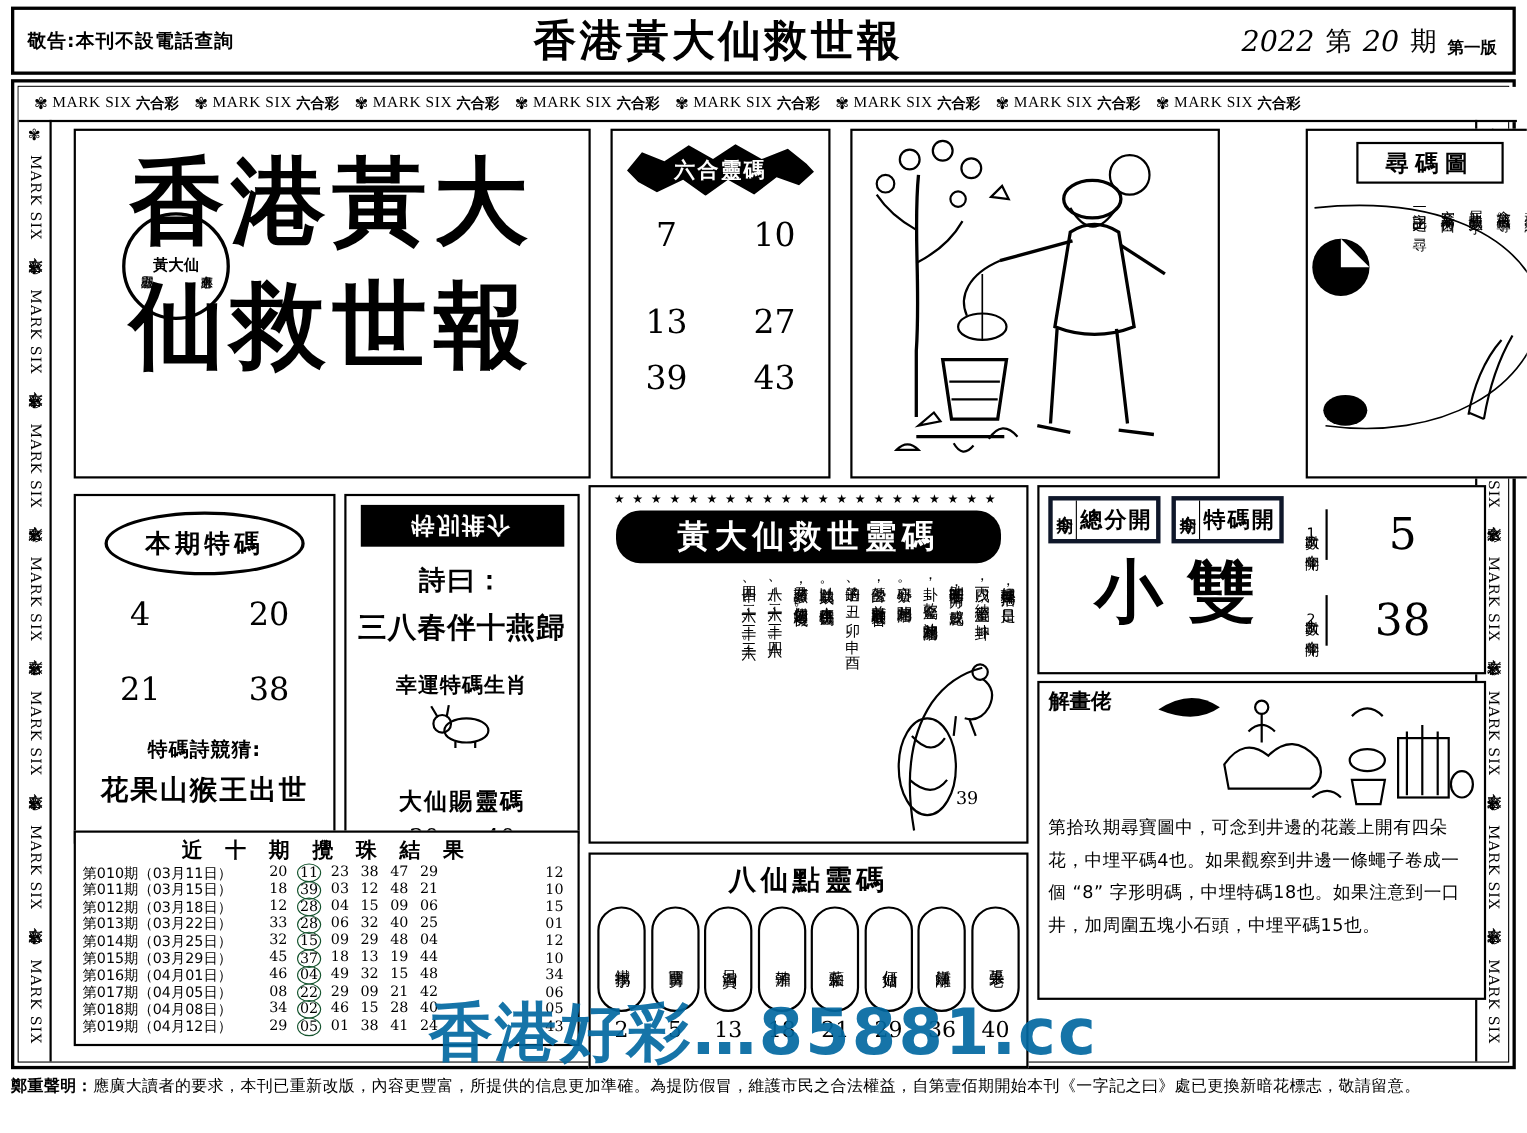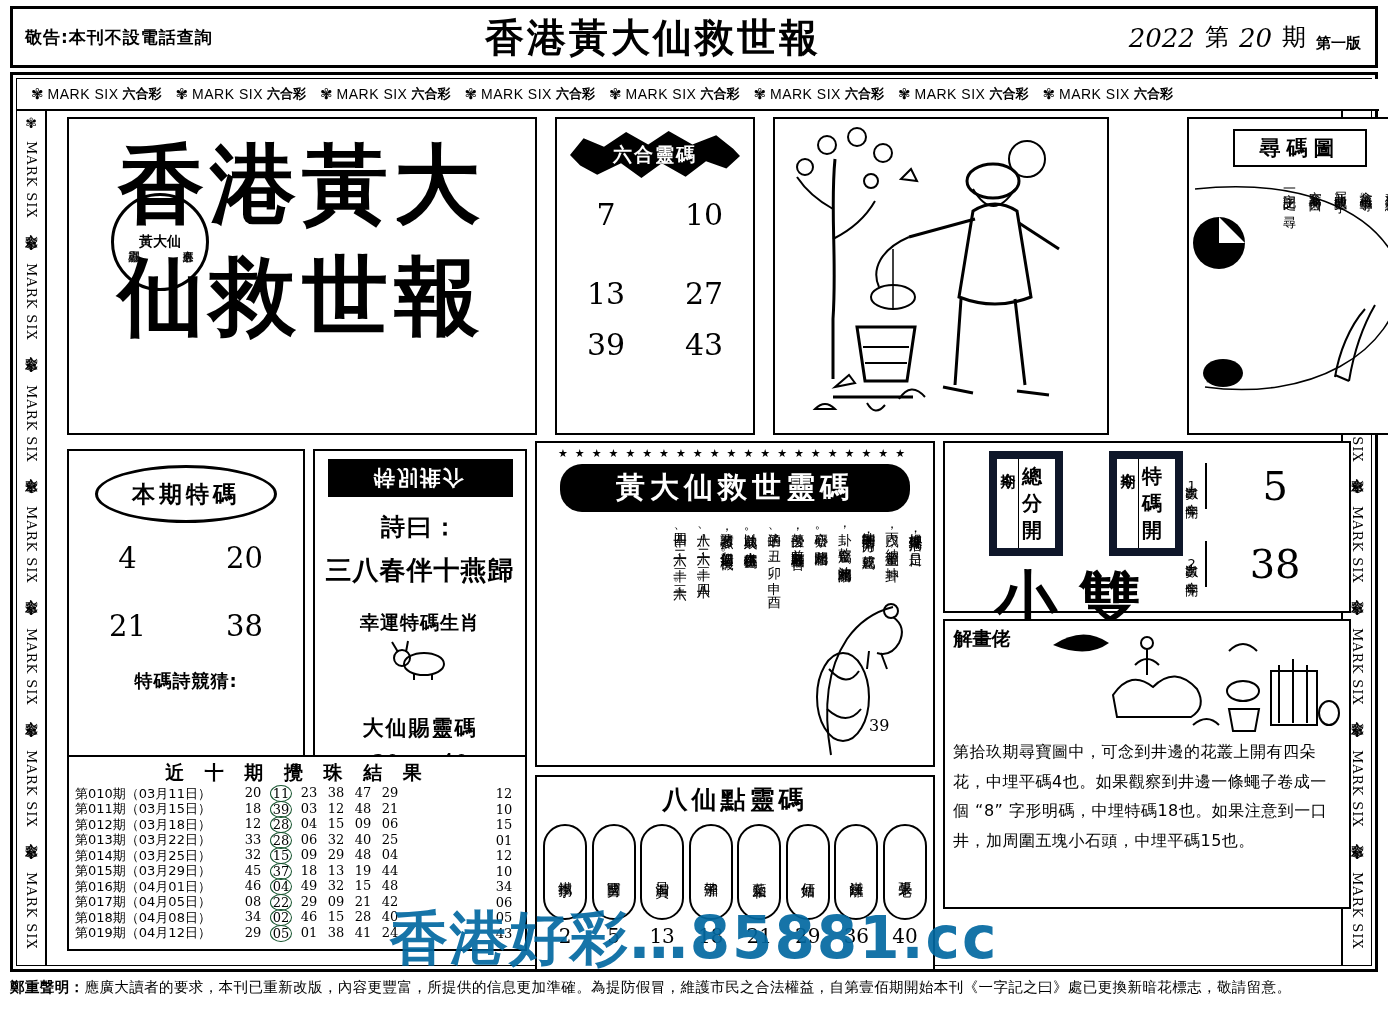--- a/index.html
+++ b/index.html
@@ -17,21 +17,21 @@
   .mh-ban{font-size:15px;font-weight:bold;}
 
   
   .frame{position:absolute;left:10px;top:72px;width:1368px;height:900px;border:3px solid #000;box-sizing:border-box;}
   .frame-inner{position:absolute;left:3px;top:3px;right:3px;bottom:3px;border:1px solid #000;}
 
   
   .strip-top{position:absolute;left:0;top:0;width:1362px;height:30px;display:flex;align-items:center;overflow:hidden;border-bottom:2px solid #000;background:#fff;}
   .mk{display:flex;align-items:center;gap:4px;margin-left:14px;}
   .mk .flower{font-size:15px;line-height:1;}
-  .mk .mk-en{font-family:Liberation Sans, sans-serif;font-size:14px;letter-spacing:0.5px;}
+  .mk .mk-en{font-family:Liberation Serif, serif;font-size:14px;letter-spacing:0.5px;}
   .mk .mk-cn{font-size:13px;font-weight:bold;}
   .strip-side{position:absolute;top:30px;width:28px;bottom:0;overflow:hidden;}
   .strip-side.left{left:0;border-right:2px solid #000;}
   .strip-side.right{right:0;border-left:2px solid #000;}
   .vmk{writing-mode:vertical-rl;text-orientation:mixed;font-family:"DejaVu Serif","Liberation Serif",serif;font-size:13px;letter-spacing:1px;margin:10px auto;display:block;text-align:center;}
   .vflower{font-size:14px;display:block;text-align:center;margin:6px 0;}
 
   .content{position:absolute;left:30px;top:32px;right:30px;bottom:0;}
 
   
@@ -77,21 +77,21 @@
   #spirit-box{left:488px;top:330px;width:400px;height:326px;overflow:hidden;}
   .stars{text-align:center;font-size:11px;letter-spacing:7px;margin-top:4px;}
   .sp-title{margin:4px auto 0;width:350px;height:48px;background:#000;color:#fff;display:flex;align-items:center;justify-content:center;font-size:29px;font-weight:bold;letter-spacing:5px;border-radius:22px;}
   .vcols{display:flex;flex-direction:row-reverse;justify-content:flex-start;gap:4px;margin:10px 8px 0 8px;height:222px;}
   .vcol{writing-mode:vertical-rl;text-orientation:upright;font-size:13.5px;line-height:1.45;letter-spacing:1px;}
 
   
   #open-box{left:896px;top:330px;width:408px;height:172px;}
   .ob-left{position:absolute;left:8px;top:8px;width:230px;}
   .ob-tags{display:flex;gap:10px;}
-  .tag{border:8px solid #0f172a;display:flex;margin-left:36px;}
+  .tag{border:4px solid #0f172a;display:flex;}
   .tag .t1{writing-mode:vertical-rl;text-orientation:upright;font-size:15px;font-weight:bold;padding:2px 1px;border-right:1px solid #000;letter-spacing:1px;}
   .tag .t2{font-size:20px;font-weight:bold;padding:4px 3px;display:flex;align-items:center;letter-spacing:2px;}
   .ob-big{margin-top:2px;display:flex;gap:22px;justify-content:center;font-size:62px;font-weight:bold;font-family:"DejaVu Serif","Liberation Serif",serif;}
   .ob-right{position:absolute;right:6px;top:6px;width:160px;display:flex;flex-direction:column;gap:4px;}
   .ob-stat{display:flex;align-items:center;gap:6px;height:74px;}
   .ob-stat .lbl{writing-mode:vertical-rl;text-orientation:upright;font-size:13px;line-height:1.25;letter-spacing:1px;}
   .ob-stat .val{flex:1;text-align:center;font-family:"DejaVu Serif","Liberation Serif",serif;font-size:40px;border-left:2px solid #000;}
 
   
   #explain-box{left:896px;top:508px;width:408px;height:290px;overflow:hidden;}
@@ -306,20 +306,21 @@
 
         <div class="box" id="special-box">
           <div class="oval">本期特碼</div>
           <div class="snum">
             <div>4</div>
             <div>20</div>
             <div>21</div>
             <div>38</div>
           </div>
           <div class="sp-sub">特碼詩競猜:</div>
+          <div class="sp-ans">花果山猴王出世</div>
         </div>
 
         <div class="box" id="poem-box">
           <div class="pm-banner">特別推介</div>
           <div class="pm-l1">詩曰：</div>
           <div class="pm-l2">三八春伴十燕歸</div>
           <div class="pm-l3">幸運特碼生肖</div>
           <svg width="80" height="40" viewBox="0 0 80 40" style="margin:4px auto 0;display:block;">
             <ellipse cx="44" cy="24" rx="20" ry="11" fill="none" stroke="#000" stroke-width="2"></ellipse>
             <circle cx="22" cy="18" r="8" fill="none" stroke="#000" stroke-width="2"></circle>

